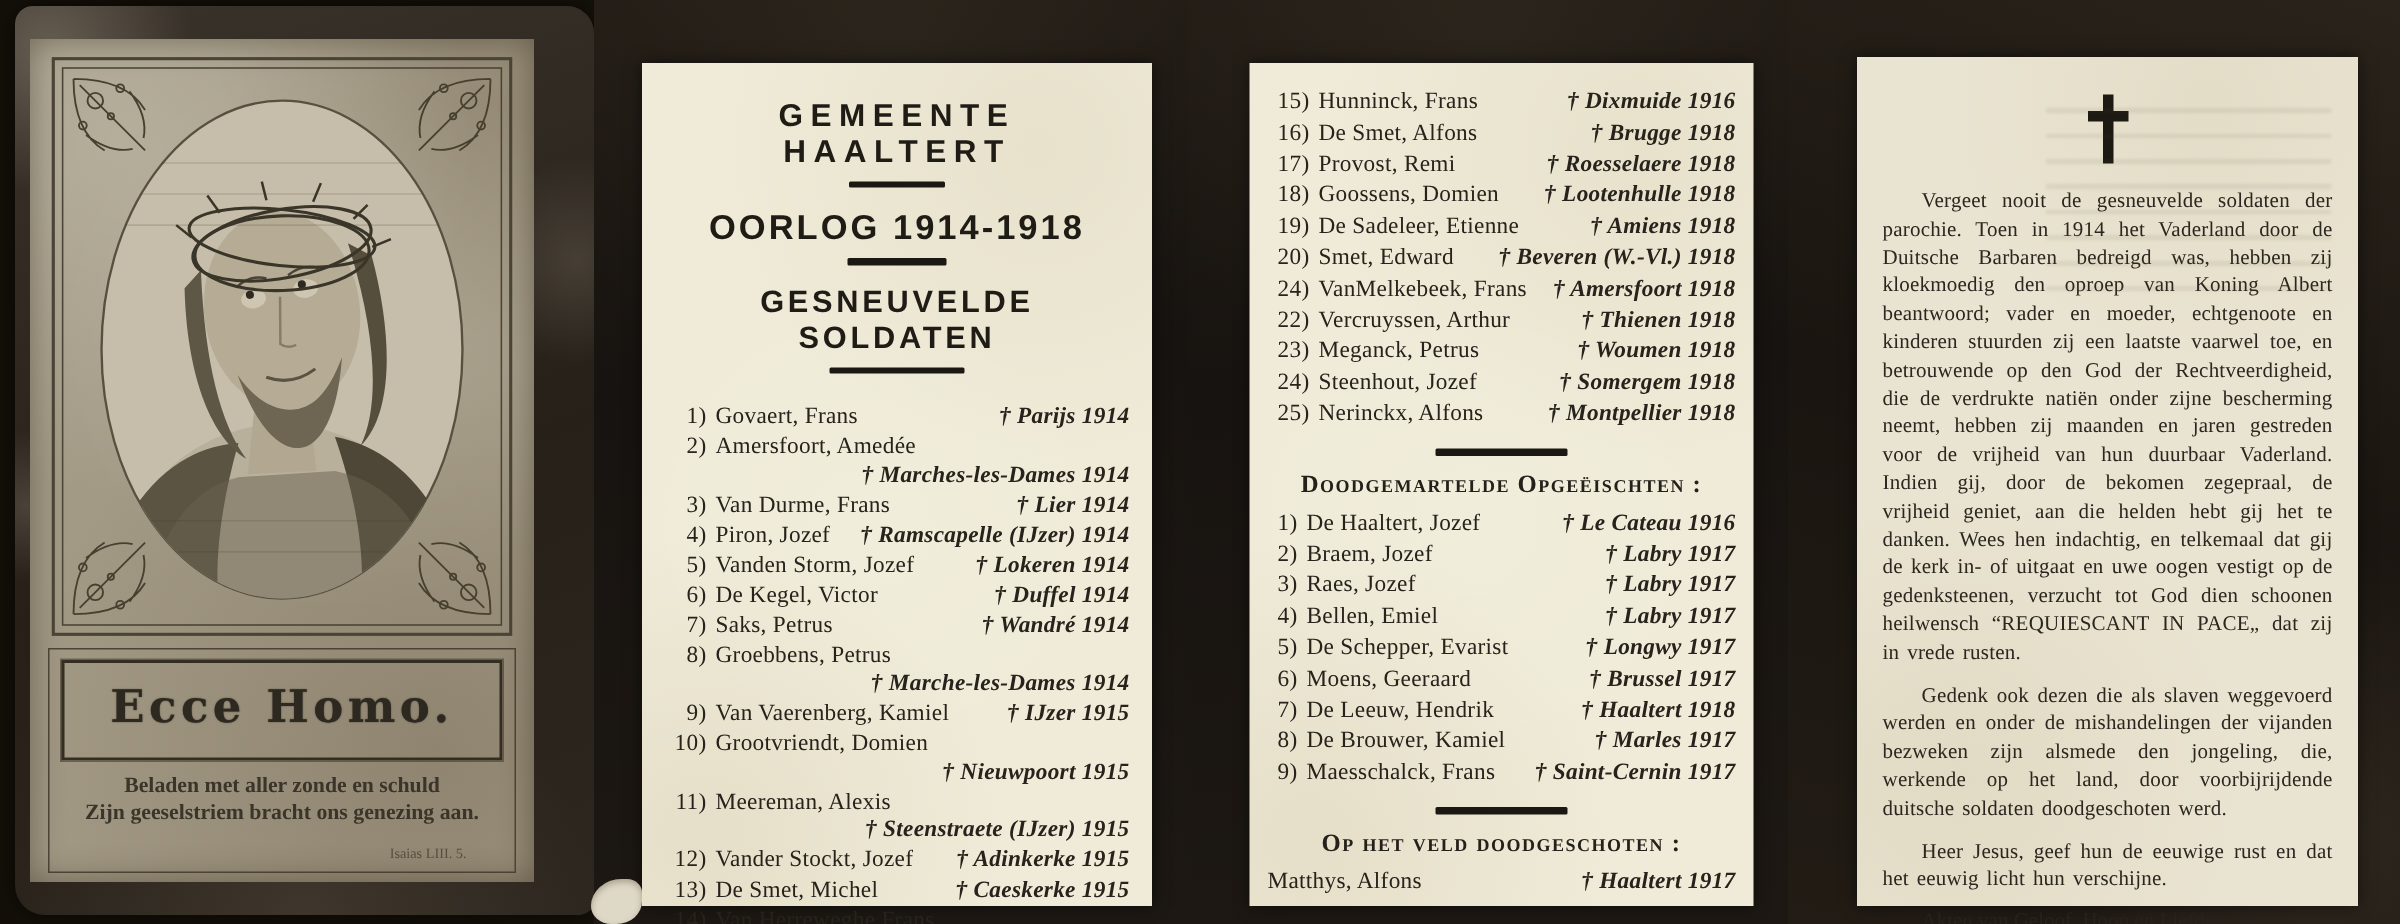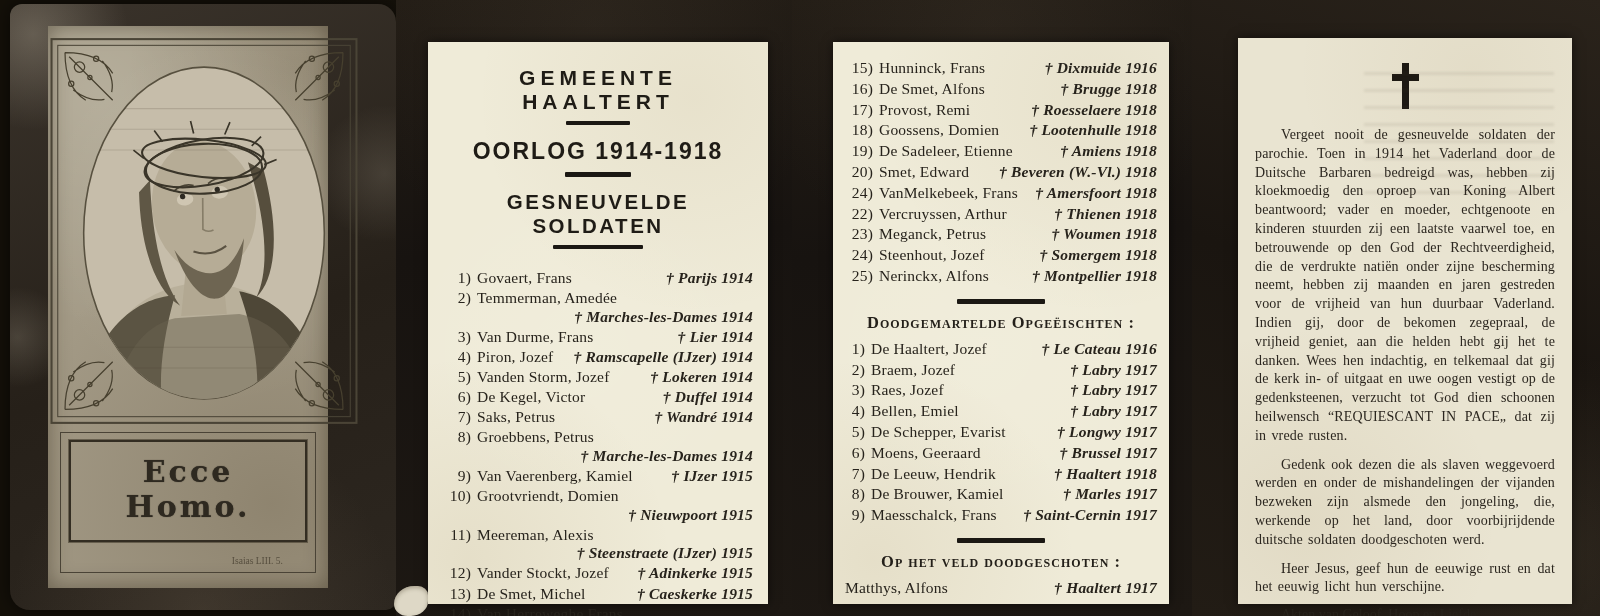--- a/index.html
+++ b/index.html
@@ -18,21 +18,21 @@
     background:
       radial-gradient(circle at 6% 5%, rgba(205,195,175,.30), transparent 14%),
       radial-gradient(circle at 2% 55%, rgba(200,190,170,.20), transparent 10%),
       radial-gradient(circle at 97% 28%, rgba(190,180,160,.18), transparent 12%),
       radial-gradient(circle at 50% 100%, rgba(120,105,85,.25), transparent 30%),
       linear-gradient(160deg,#3a332b,#262019 55%,#2d2720);
     border-radius:12px 18px 10px 20px;
     box-shadow:0 0 18px rgba(0,0,0,.6);
   }
   .paper1{
-    position:absolute;left:38px;top:22px;width:280px;height:562px;
+    position:absolute;left:10px;top:22px;width:336px;height:562px;
     background:
       radial-gradient(circle at 18% 12%, rgba(255,255,240,.20), transparent 42%),
       radial-gradient(circle at 80% 85%, rgba(70,55,30,.22), transparent 52%),
       radial-gradient(circle at 62% 35%, rgba(255,255,235,.12), transparent 45%),
       radial-gradient(circle at 90% 8%, rgba(80,65,40,.18), transparent 30%),
       #a39a86;
     box-shadow:inset 0 0 22px rgba(40,30,15,.45);
   }
   .portrait{display:block;margin:10px auto 0;}
   .lower{margin:6px 12px 0;border:1px solid #4a4336;padding:7px 8px 6px;}
@@ -159,20 +159,24 @@
         </g>
         <g stroke="rgba(60,52,38,.16)" stroke-width="1">
           <path d="M40,70 H260 M36,90 H264 M34,110 H266 M60,300 H240 M55,320 H245"></path>
         </g>
       </g>
     </svg>
     <div class="lower">
       <div class="ecce-frame">
         <span class="ecce-title">Ecce Homo.</span>
       </div>
+      <div class="quote">
+        <div>Beladen met aller zonde en schuld</div>
+        <div>Zijn geeselstriem bracht ons genezing aan.</div>
+      </div>
       <div class="citation">Isaias LIII. 5.</div>
     </div>
   </div>
 </div>
 
 <div class="panel blackmat" id="panel2">
   <div class="card card2">
     <div class="hdr hdr1">GEMEENTE HAALTERT</div>
     <div class="hbar b1"></div>
     <div class="hdr hdr2">OORLOG 1914-1918</div>
@@ -180,21 +184,21 @@
     <div class="hdr hdr3">GESNEUVELDE SOLDATEN</div>
     <div class="hbar b3"></div>
     <div class="list">
         <div class="entry">
           <span class="num">1)</span>
           <span class="nm">Govaert, Frans</span>
           <span class="cite">† Parijs 1914</span>
         </div>
         <div class="entry wrap">
           <span class="num">2)</span>
-          <span class="nm">Temmerman, Amedée</span>
+          <span class="nm">Amersfoort, Amedée</span>
           <span class="cite">† Marches-les-Dames 1914</span>
         </div>
         <div class="entry">
           <span class="num">3)</span>
           <span class="nm">Van Durme, Frans</span>
           <span class="cite">† Lier 1914</span>
         </div>
         <div class="entry">
           <span class="num">4)</span>
           <span class="nm">Piron, Jozef</span>

